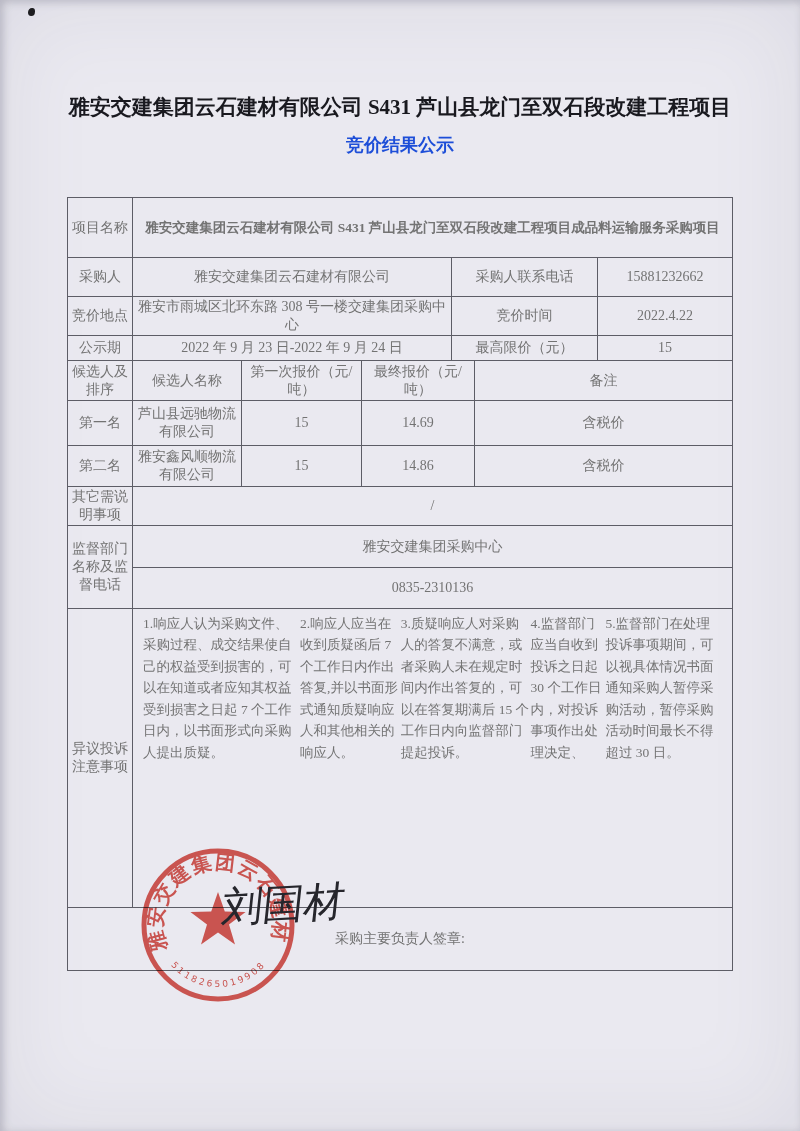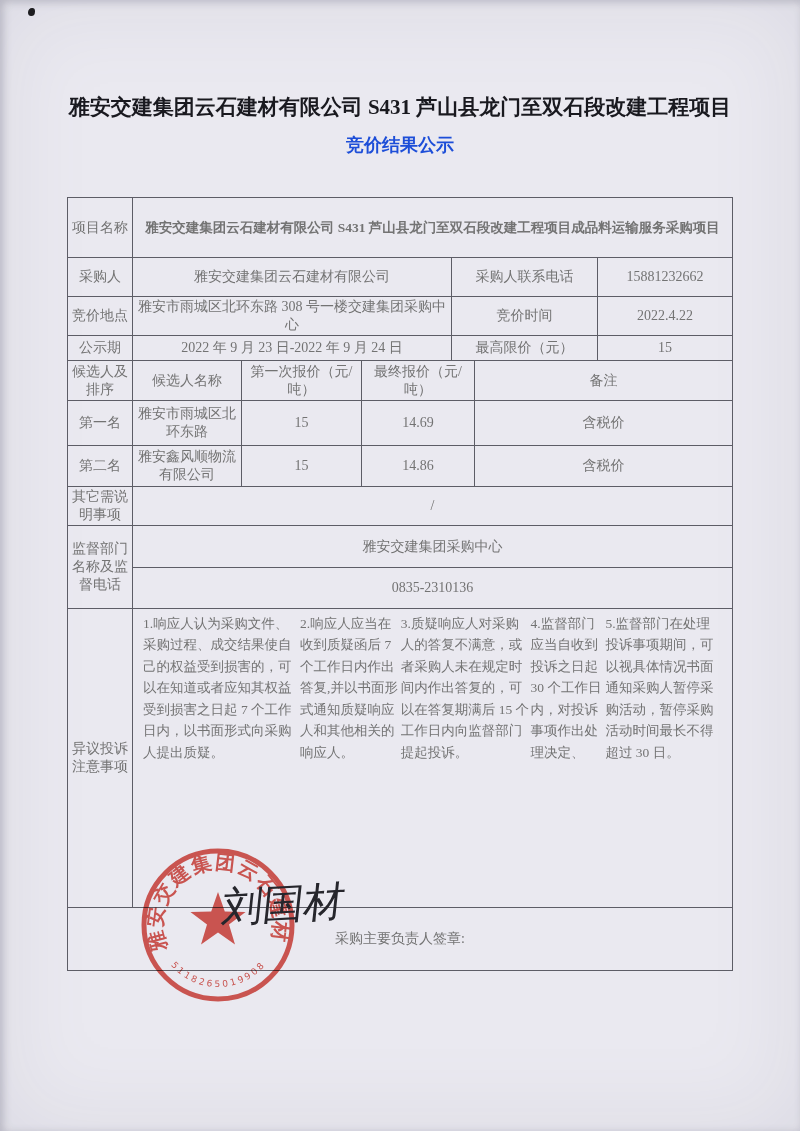--- a/index.html
+++ b/index.html
@@ -97,21 +97,21 @@
       </tr>
       <tr style="height:40px;">
         <td class="lbl">候选人及排序</td>
         <td>候选人名称</td>
         <td>第一次报价（元/吨）</td>
         <td colspan="2">最终报价（元/吨）</td>
         <td colspan="2">备注</td>
       </tr>
       <tr style="height:45px;">
         <td class="lbl">第一名</td>
-        <td class="left">雅安市雨城区北环东路</td>
+        <td class="left">芦山县远驰物流有限公司</td>
         <td>15</td>
         <td colspan="2">14.69</td>
         <td colspan="2">含税价</td>
       </tr>
       <tr style="height:41px;">
         <td class="lbl">第二名</td>
         <td class="left">雅安鑫风顺物流有限公司</td>
         <td>15</td>
         <td colspan="2">14.86</td>
         <td colspan="2">含税价</td>

